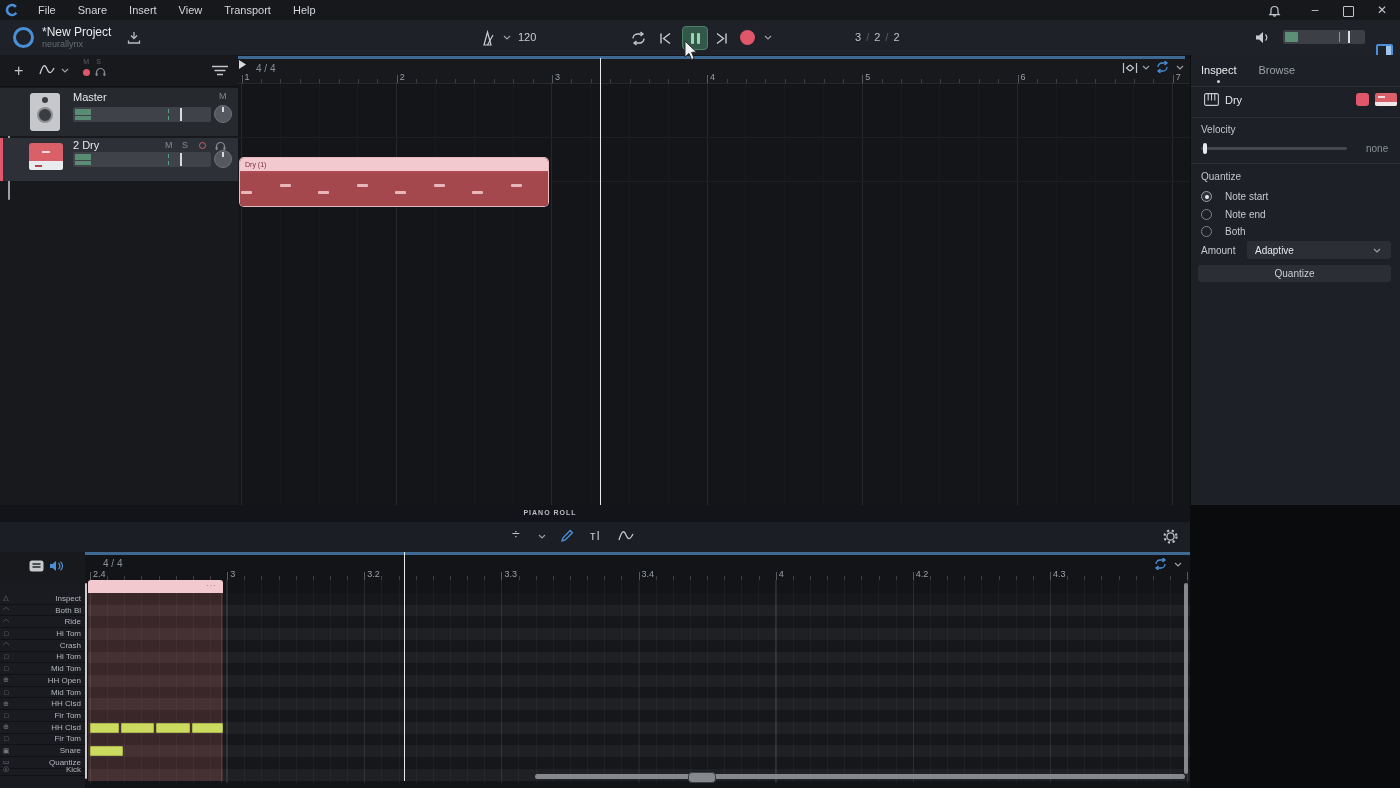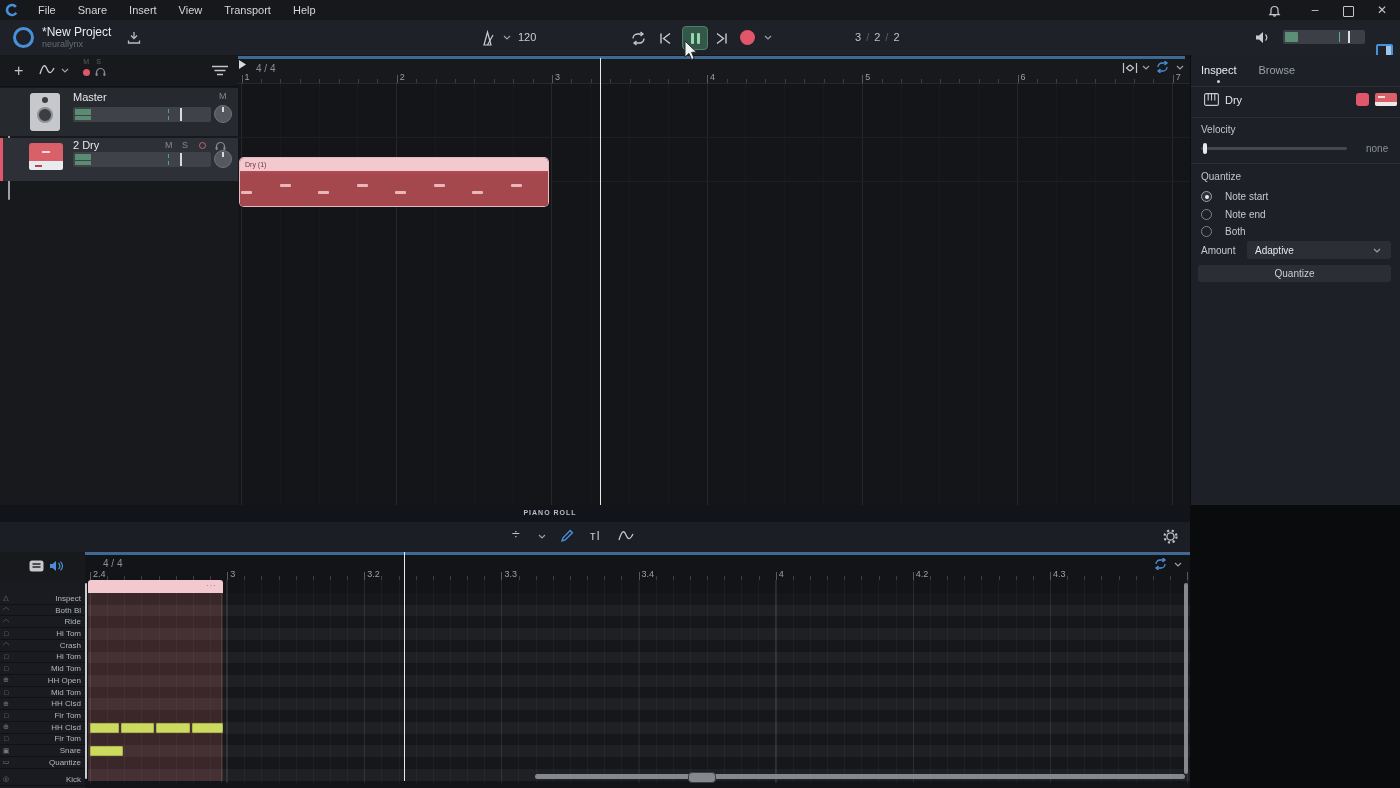--- a/index.html
+++ b/index.html
@@ -655,21 +655,21 @@
           <div class="lane-name">Flr Tom</div>
         </div>
         <div class="lane-row" style="top: 165.36px;">
           <div class="lane-icon">▣</div>
           <div class="lane-name">Snare</div>
         </div>
         <div class="lane-row" style="top: 177.08px;">
           <div class="lane-icon">▭</div>
           <div class="lane-name">Quantize</div>
         </div>
-        <div class="lane-row" style="top: 194px;">
+        <div class="lane-row" style="top: 184px;">
           <div class="lane-icon">◎</div>
           <div class="lane-name">Kick</div>
         </div>
       </div>
     <div id="pr-vline"></div>
 
     <div id="pr-grid">
       <div id="pr-rows">
           <div class="gridrow" style="top: 13px; height: 11.72px; background: rgb(22, 23, 26);">
             <div class="cliptint" style="background: rgb(58, 39, 41);"></div>

